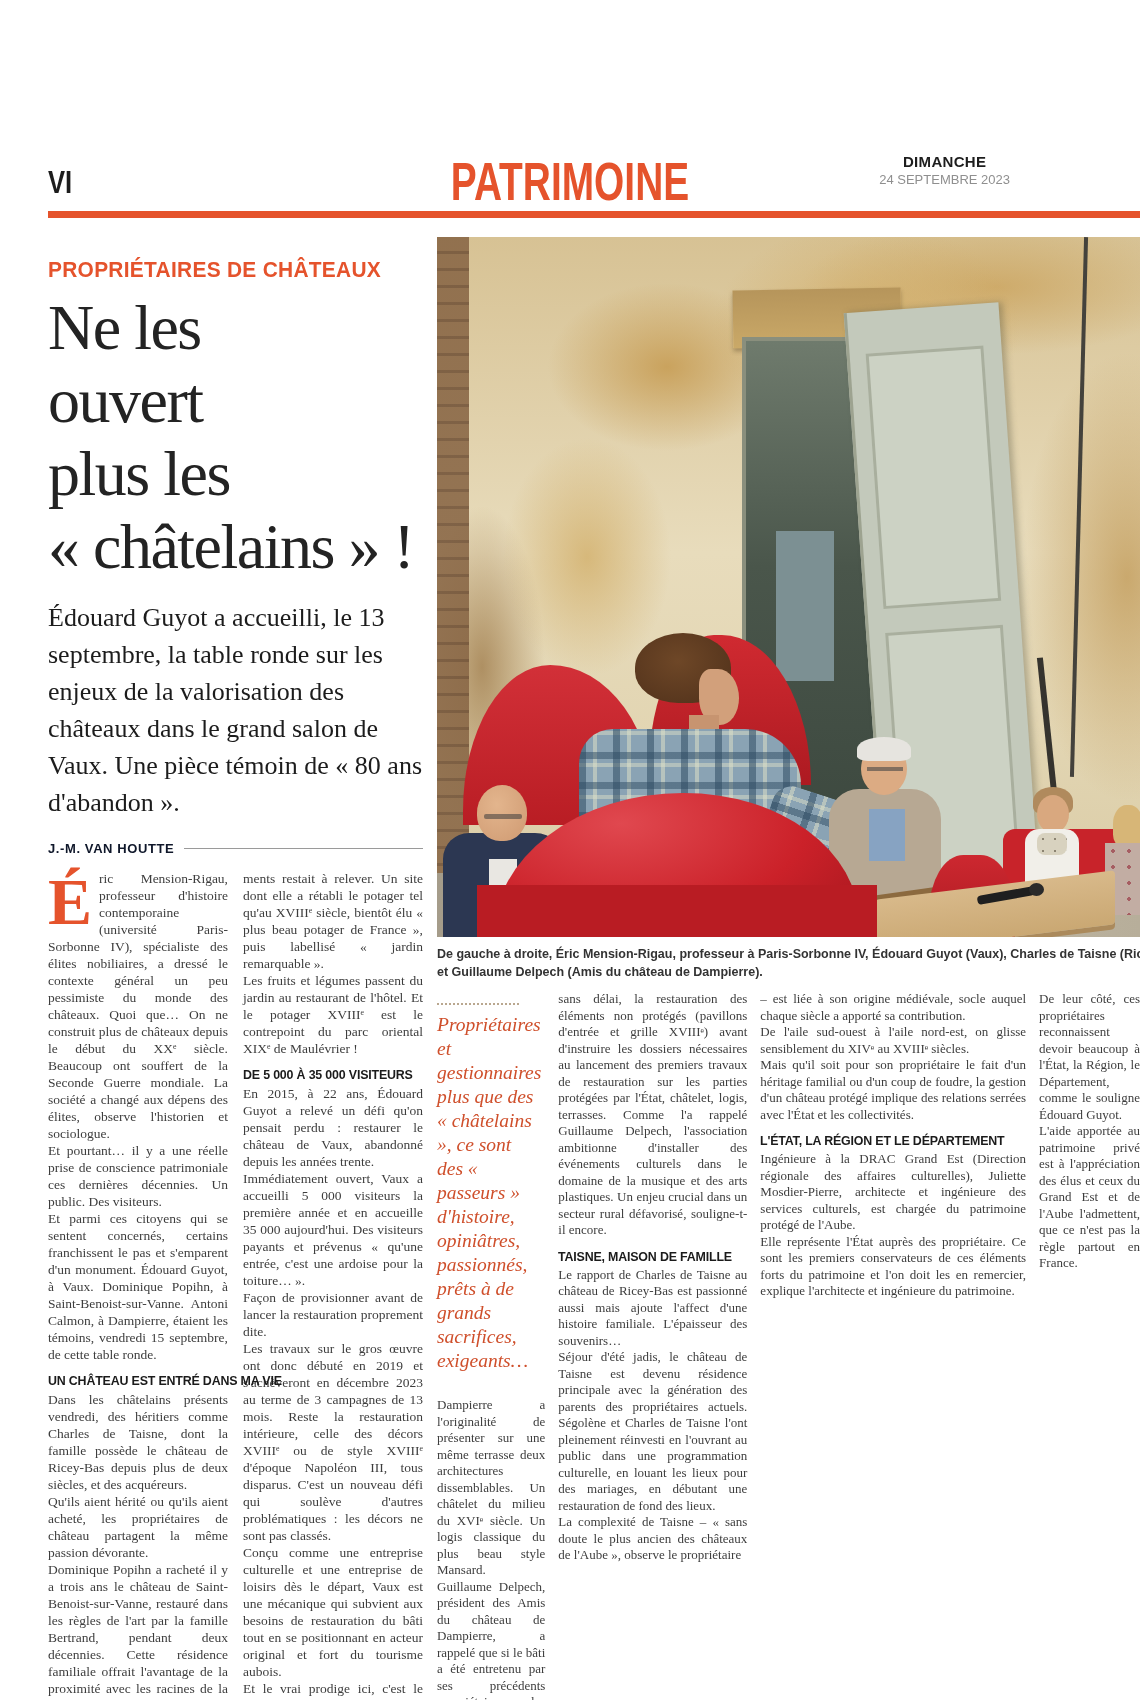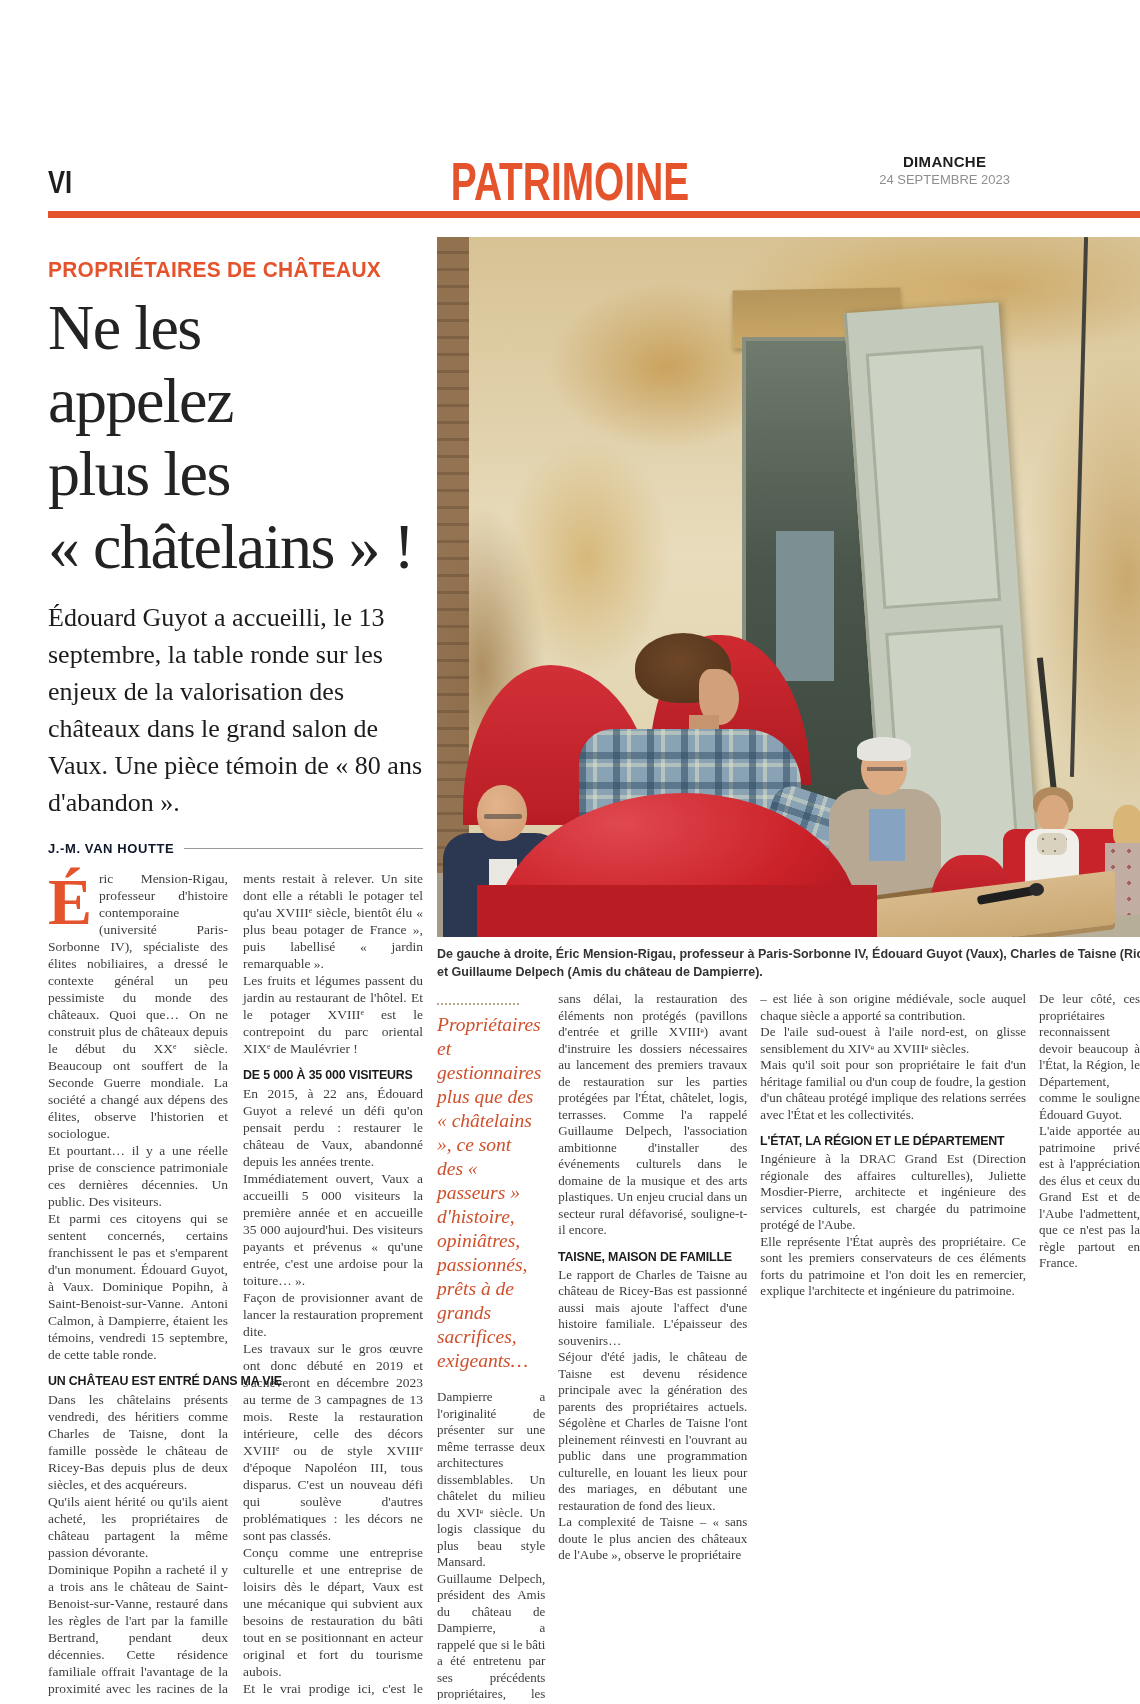--- a/index.html
+++ b/index.html
@@ -112,42 +112,42 @@
   .ph-mic{left:540px;top:654px;width:58px;height:9px;border-radius:4px;background:#1f1f1f;transform:rotate(-10deg);}
   .ph-michead{left:592px;top:646px;width:15px;height:13px;border-radius:50%;background:#2a2a2a;}
   .ph-fgback{left:56px;top:556px;width:366px;height:152px;border-radius:52% 48% 8px 8px/95% 85% 8px 8px;
      background:radial-gradient(at 35% 20%,#e0484f,#cb2129 55%,#9f151c);}
   .ph-fgseat{left:40px;top:648px;width:400px;height:52px;background:#b91c23;}
   
   .caption{margin-top:8px;width:703px;font:bold 12.5px/18px "Liberation Sans",sans-serif;color:#333;}
   .cap1{white-space:nowrap;overflow:hidden;}
   .under{display:grid;grid-template-columns:repeat(4,1fr);gap:13px;margin-top:10px;width:703px;}
   .under .col p{font-size:13px;line-height:16.5px;}
-  .under .col blockquote{font-size:19.5px;line-height:24px;margin:8px 4px 16px 0;}
+  .under .col blockquote{font-size:19.5px;line-height:24px;margin:8px 4px 24px 0;}
 </style>
 </head>
 <body>
 
 <div class="page">
 
   <div class="pageno">VI</div>
   <div class="section-title accent-text" style="color: rgb(229, 83, 44);">PATRIMOINE</div>
   <div class="dateblock">
     <div class="day">DIMANCHE</div>
     <div class="date">24 SEPTEMBRE 2023</div>
   </div>
   <div class="orange-rule accent-bg" style="background: rgb(229, 83, 44);"></div>
 
   <div class="content">
 
     <div class="leftblock">
       <div class="kicker accent-text" style="color: rgb(229, 83, 44);">PROPRIÉTAIRES DE CHÂTEAUX</div>
       <h1 class="headline">
         <span class="hl">Ne les</span>
-        <span class="hl">appelez</span>
+        <span class="hl">ouvert</span>
         <span class="hl">plus les</span>
         <span class="hl hl-last">« châtelains » !</span>
       </h1>
       <p class="standfirst">Édouard Guyot a accueilli, le 13 septembre, la table ronde sur les enjeux de la valorisation des châteaux dans le grand salon de Vaux. Une pièce témoin de « 80 ans d'abandon ».</p>
       <div class="byline-row">
         <span class="byline">J.-M. VAN HOUTTE</span>
       </div>
       <div class="cols">
         <div class="col">
             <p><span class="dropcap" style="color: rgb(229, 83, 44);">É</span>ric Mension-Rigau, professeur d'histoire contemporaine (université Paris-Sorbonne IV), spécialiste des élites nobiliaires, a dressé le contexte général un peu pessimiste du monde des châteaux. Quoi que… On ne construit plus de châteaux depuis le début du XXᵉ siècle. Beaucoup ont souffert de la Seconde Guerre mondiale. La société a changé aux dépens des élites, observe l'historien et sociologue.</p>

